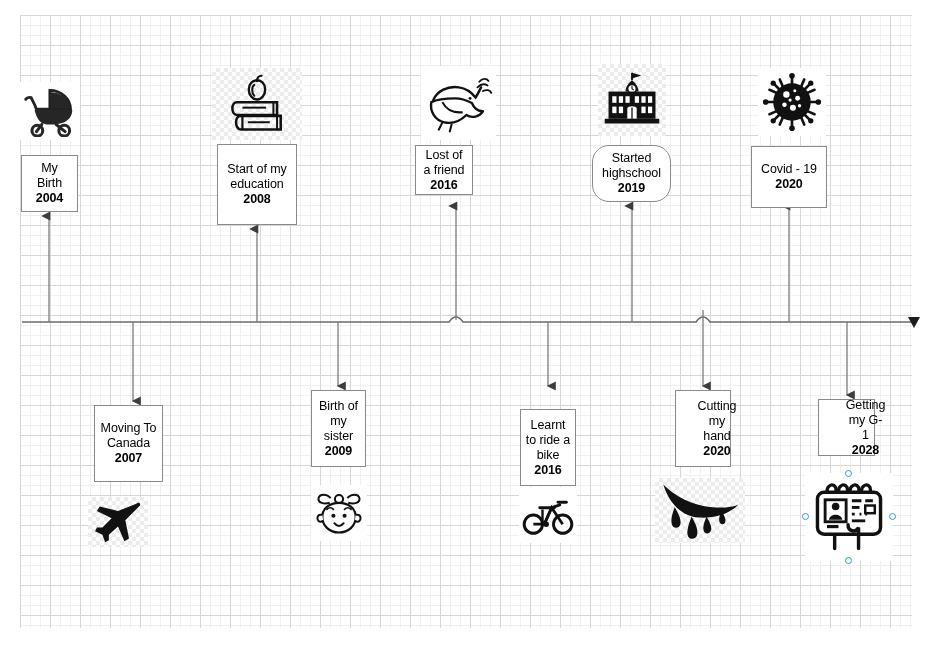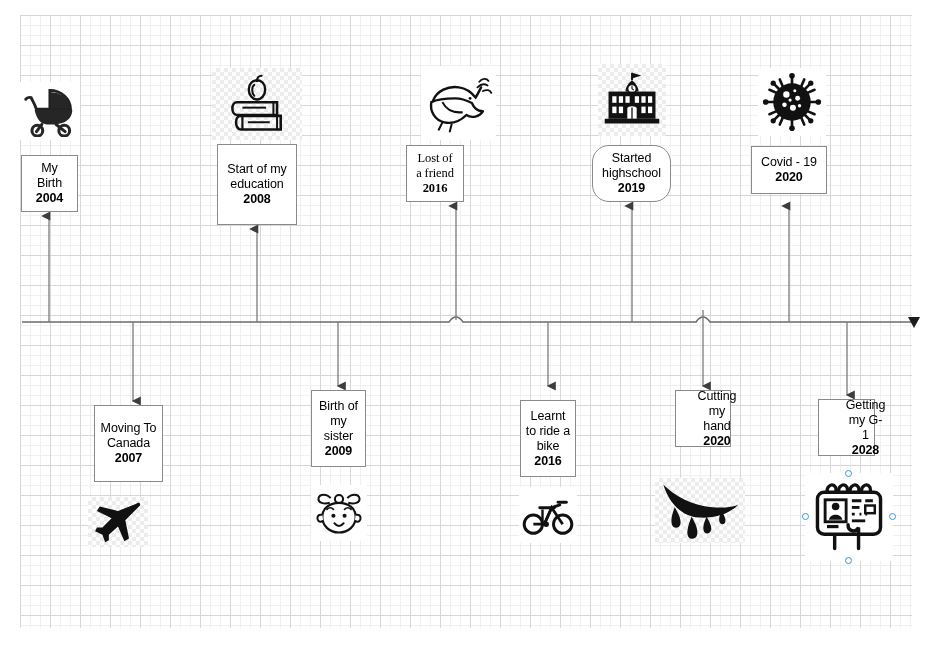--- a/index.html
+++ b/index.html
@@ -314,58 +314,58 @@
 Birth</span>
     <span class="ev-year">2004</span>
   </div>
 
   <div class="ev-box" style="left:217px; top:144px; width:80px; height:81px;">
     <span class="ev-label">Start of my
 education</span>
     <span class="ev-year">2008</span>
   </div>
 
-  <div class="ev-box" style="left:406px; top:145px; width:58px; height:57px;font-family:Liberation Serif, serif;">
+  <div class="ev-box" style="left:415px; top:145px; width:58px; height:50px;">
     <span class="ev-label">Lost of
 a friend</span>
     <span class="ev-year">2016</span>
   </div>
 
   <div class="ev-box" style="left:592px; top:145px; width:79px; height:57px;border-radius:17px;">
     <span class="ev-label">Started
 highschool</span>
     <span class="ev-year">2019</span>
   </div>
 
-  <div class="ev-box" style="left:751px; top:146px; width:76px; height:48px;">
+  <div class="ev-box" style="left:751px; top:146px; width:76px; height:62px;">
     <span class="ev-label">Covid - 19</span>
     <span class="ev-year">2020</span>
   </div>
 
   <div class="ev-box" style="left:94px; top:405px; width:69px; height:77px;">
     <span class="ev-label">Moving To
 Canada</span>
     <span class="ev-year">2007</span>
   </div>
 
   <div class="ev-box" style="left:311px; top:390px; width:55px; height:77px;">
     <span class="ev-label">Birth of
 my
 sister</span>
     <span class="ev-year">2009</span>
   </div>
 
-  <div class="ev-box" style="left:520px; top:400px; width:56px; height:77px;">
+  <div class="ev-box" style="left:520px; top:409px; width:56px; height:77px;">
     <span class="ev-label">Learnt
 to ride a
 bike</span>
     <span class="ev-year">2016</span>
   </div>
 
-  <div class="ev-box" style="left:675px; top:390px; width:56px; height:57px;padding-left:28px;">
+  <div class="ev-box" style="left:675px; top:390px; width:56px; height:77px;padding-left:28px;">
     <span class="ev-label">Cutting
 my
 hand</span>
     <span class="ev-year">2020</span>
   </div>
 
   <div class="ev-box" style="left:818px; top:399px; width:57px; height:57px;padding-left:38px;">
     <span class="ev-label">Getting
 my G-1</span>
     <span class="ev-year">2028</span>

